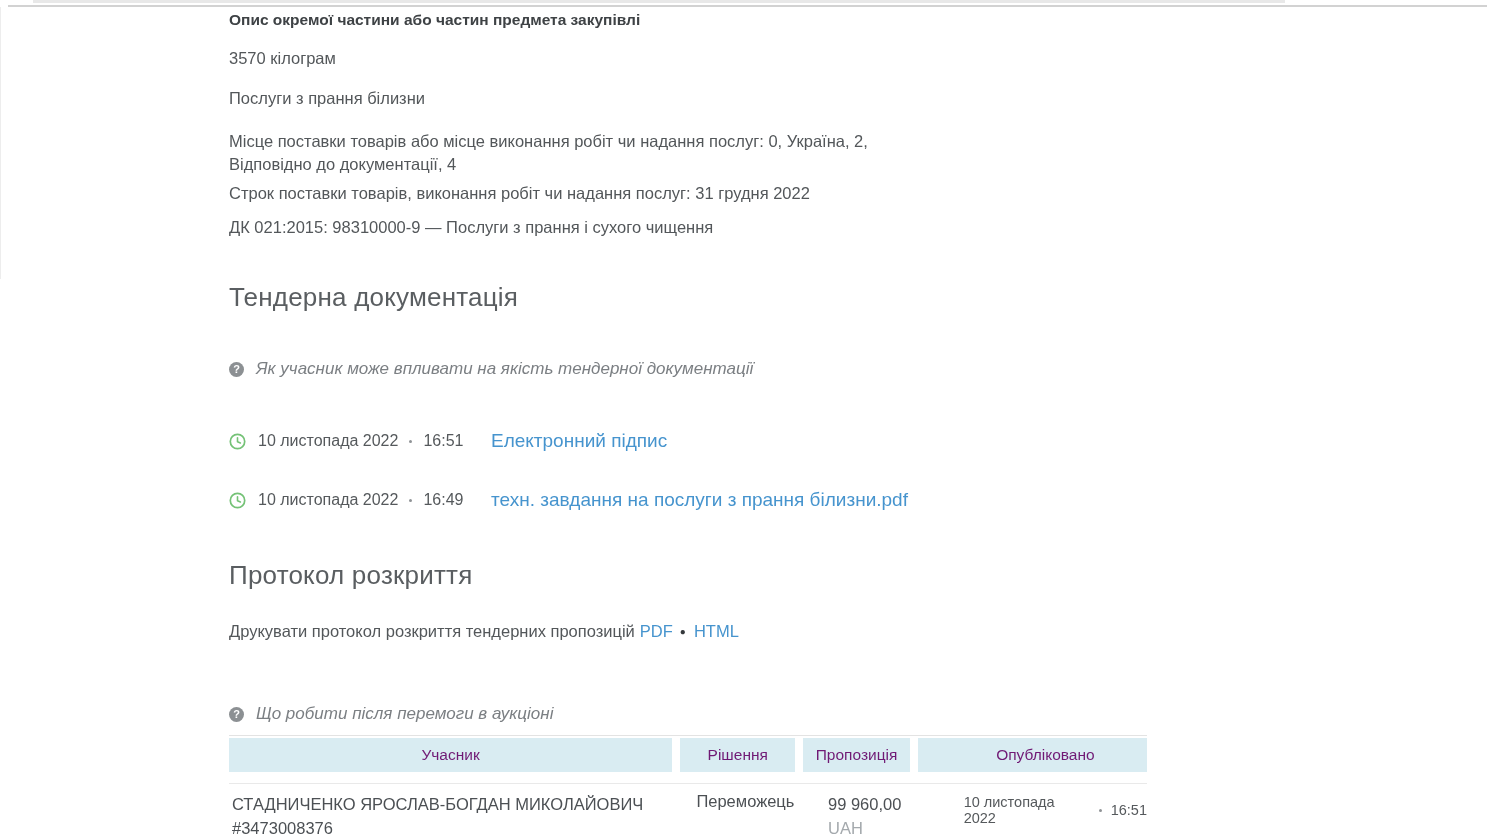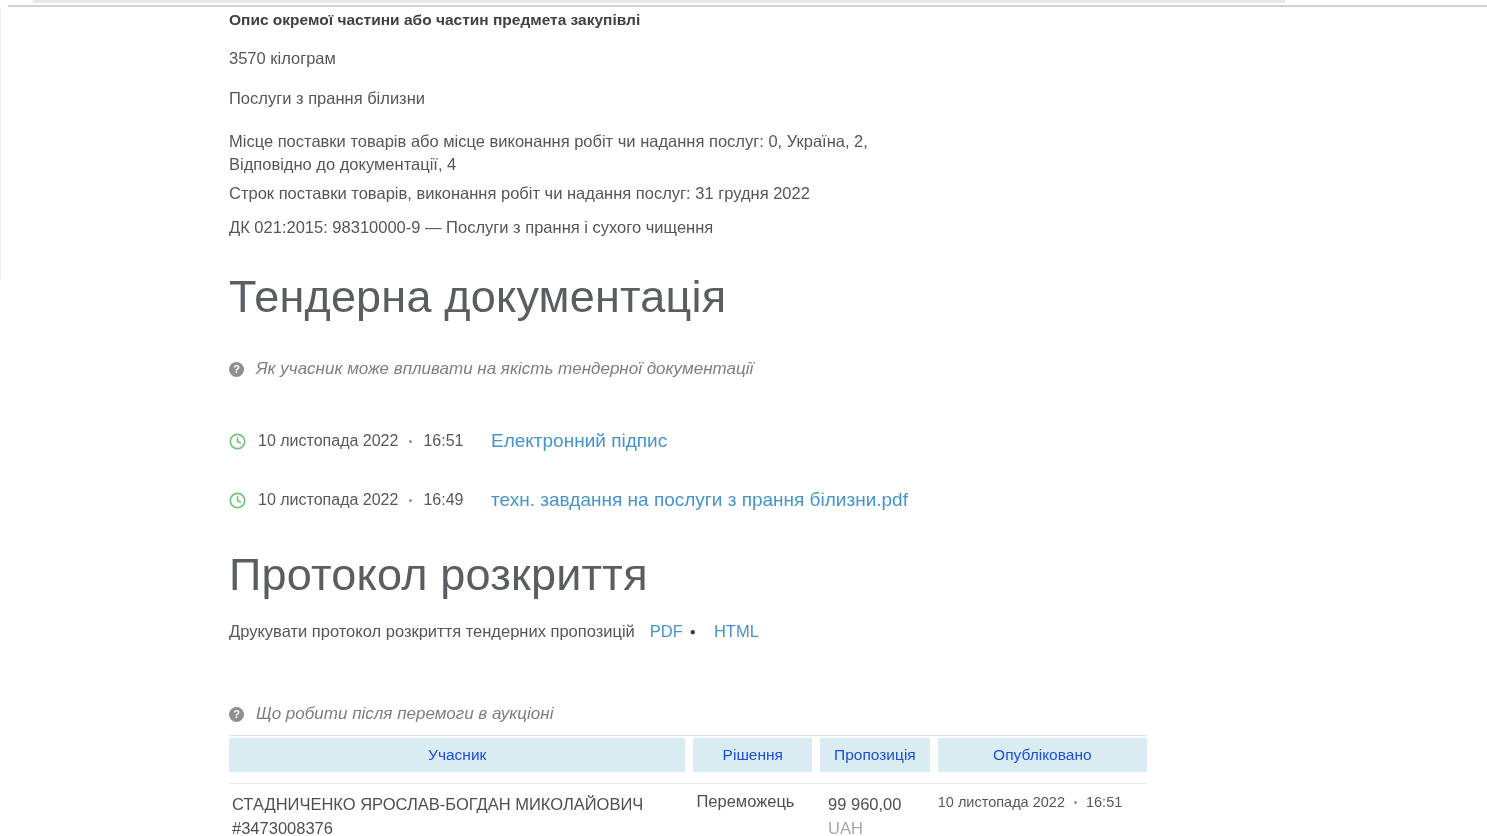--- a/index.html
+++ b/index.html
@@ -24,21 +24,21 @@
   .left-edge{position:absolute;top:7px;left:0;width:1px;height:272px;background:#ededed;}
 
   .lot-title{top:10px;font-size:15.5px;font-weight:700;color:#3e4245;line-height:20px;}
   .body-line{font-size:16.5px;line-height:20px;color:var(--text-gray);}
   #lot-quantity{top:48px;text-align:right;}
   #lot-name{top:88px;}
   #lot-place{top:130px;line-height:22.5px;}
   #lot-term{top:183px;}
   #lot-class{top:217px;}
 
-  .big-heading{font-size:45px;font-weight:300;color:#5a5e61;line-height:46px;letter-spacing:.2px;}
+  .big-heading{font-size:26px;font-weight:300;color:#5a5e61;line-height:46px;letter-spacing:.2px;}
   #docs-heading{top:274px;}
   #disclosure-heading{top:552px;}
 
   .hint{display:flex;align-items:center;gap:12px;}
   #docs-hint{top:359px;}
   #disclosure-hint{top:704px;}
   .q-icon{width:15px;height:15px;border-radius:50%;background:#8c9093;color:#fff;
     font-size:11px;font-weight:700;display:flex;align-items:center;justify-content:center;
     flex:0 0 15px;font-style:normal;line-height:15px;}
   .hint em{color:var(--hint-gray);font-style:italic;font-size:17px;}
@@ -46,28 +46,28 @@
   .doc-row{display:flex;align-items:center;}
   #doc-row-0{top:430px;}
   #doc-row-1{top:489px;}
   .clock{flex:0 0 17px;margin-right:12px;display:block;}
   .doc-datetime{width:233px;display:flex;align-items:center;font-size:16px;color:#55595c;}
   .sep-dot{width:3px;height:3px;border-radius:50%;background:#8f9396;margin:0 11px;flex:0 0 3px;}
   a.link{color:var(--link-blue);text-decoration:none;cursor:pointer;}
   .doc-link{font-size:19px;}
 
   #print-line{top:622px;font-size:16.5px;color:var(--text-gray);}
-  #print-line a{margin-left:15px;}
+  #print-line a{margin-left:5px;}
   .bullet{font-size:10px;color:#34383b;margin:0 3px 0 7px;vertical-align:2px;}
 
   .table{position:absolute;left:229px;top:735px;width:918px;border-top:1px solid #e3e3e3;padding-top:2px;}
   .thead{display:flex;gap:8px;}
   .th{background:var(--table-header-bg);height:34px;display:flex;align-items:center;justify-content:center;
-      font-size:15.5px;color:#1d4ed8;}
-  .c1{width:458px;}.c2{width:119px;}.c3{width:110px;}.c4{width:210px;}
+      font-size:15.5px;color:#701a75;}
+  .c1{width:458px;}.c2{width:119px;}.c3{width:110px;}.c4{width:210px;padding-left:26px;}
   .trow{display:flex;gap:8px;border-top:1px solid #e9e9e9;margin-top:11px;padding-top:8px;}
   .td{font-size:16.5px;color:#4c5054;}
   .td.c1{padding-left:3px;line-height:24px;box-sizing:border-box;}
   .td.c2{padding-left:3px;box-sizing:border-box;}
   .td.c3{padding-left:8px;line-height:24px;box-sizing:border-box;}
   .uah{color:var(--muted-gray);}
   .td.c4{font-size:14.5px;display:flex;align-items:center;padding-top:2px;color:#55595c;
          box-sizing:border-box;align-self:flex-start;}
   .td.c4 .sep-dot{margin:0 9px;}
 </style>

